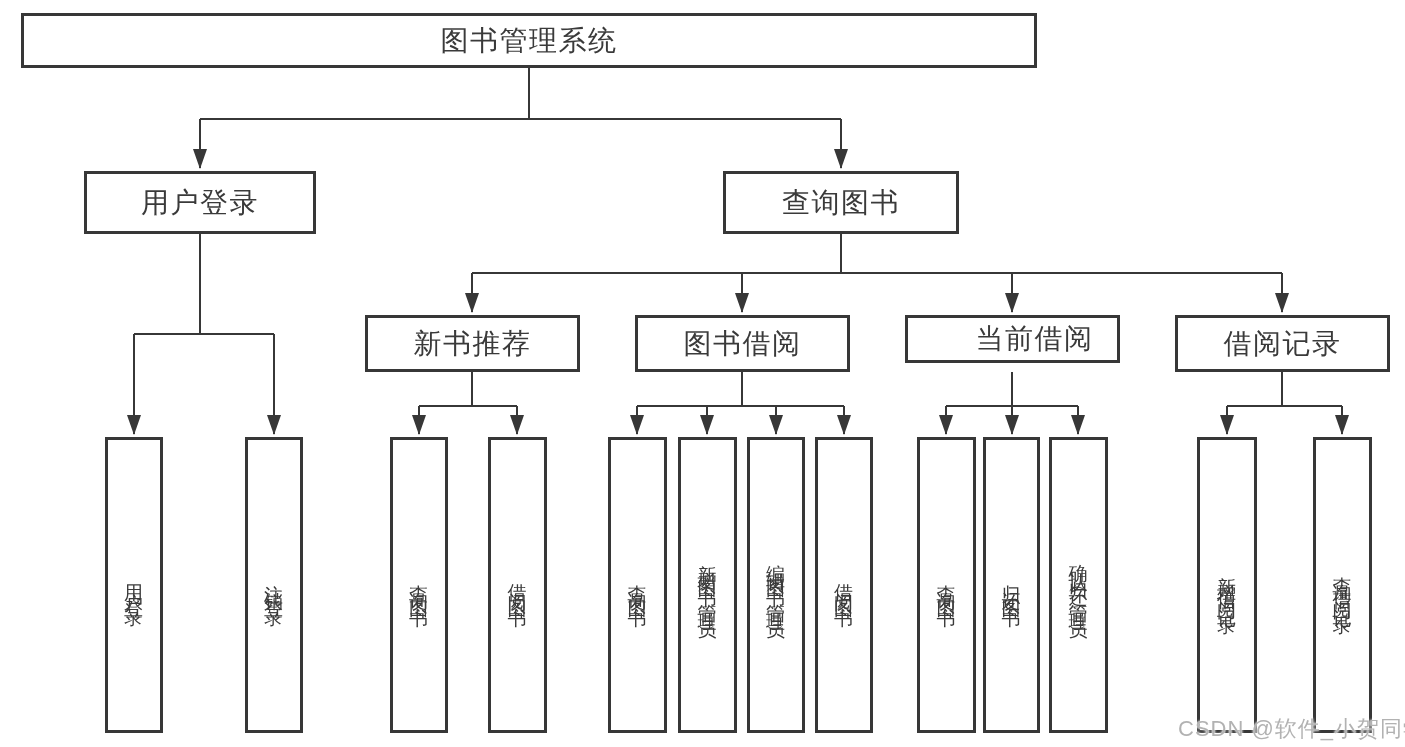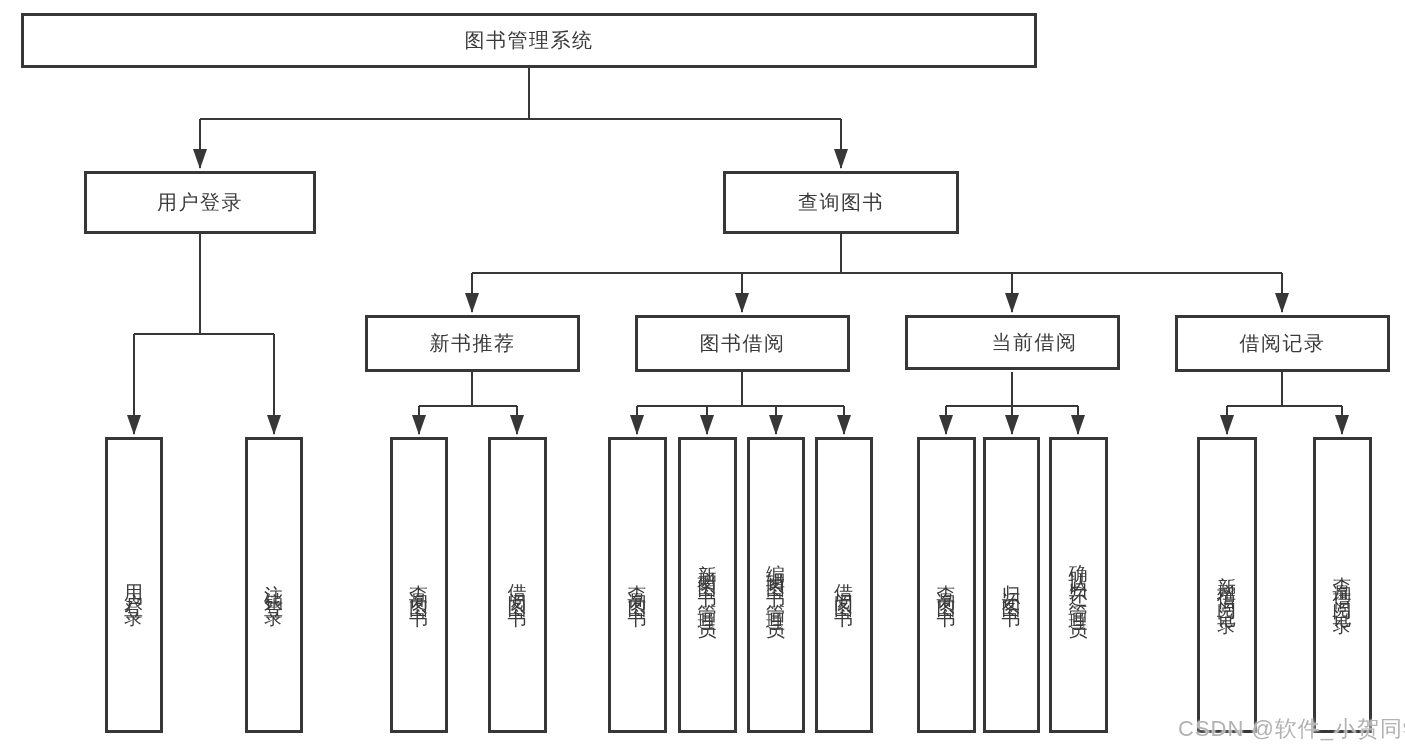--- a/index.html
+++ b/index.html
@@ -27,21 +27,21 @@
     position: absolute;
     box-sizing: border-box;
     background: #ffffff;
     border: 3px solid #373737;
     display: flex;
     align-items: center;
     justify-content: center;
     z-index: 2;
   }
   .h-label {
-    font-size: 20px;
+    font-size: 28px;
     color: #3a3a3a;
     letter-spacing: 1.5px;
     white-space: nowrap;
   }
   .v-label {
     writing-mode: vertical-rl;
     text-orientation: mixed;
     font-size: 19px;
     color: #3a3a3a;
     letter-spacing: 8px;
@@ -124,21 +124,21 @@
   <div class="node" style="left:723px; top:171px; width:236px; height:63px;">
     <span class="h-label">查询图书</span>
   </div>
 
   <div class="node" style="left:635px; top:315px; width:215px; height:57px;">
     <span class="h-label">图书借阅</span>
   </div>
   <div class="node" style="left:365px; top:315px; width:215px; height:57px;">
     <span class="h-label">新书推荐</span>
   </div>
-  <div class="node" style="left:905px; top:315px; width:215px; height:55px;padding-left:44px;">
+  <div class="node" style="left:905px; top:315px; width:215px; height:48px;padding-left:44px;">
     <span class="h-label">当前借阅</span>
   </div>
   <div class="node" style="left:1175px; top:315px; width:215px; height:57px;">
     <span class="h-label">借阅记录</span>
   </div>
 
   <div class="node" style="left:105px; top:437px; width:58px; height:296px;">
     <span class="v-label">用户登录</span>
   </div>
   <div class="node" style="left:245px; top:437px; width:58px; height:296px;">

